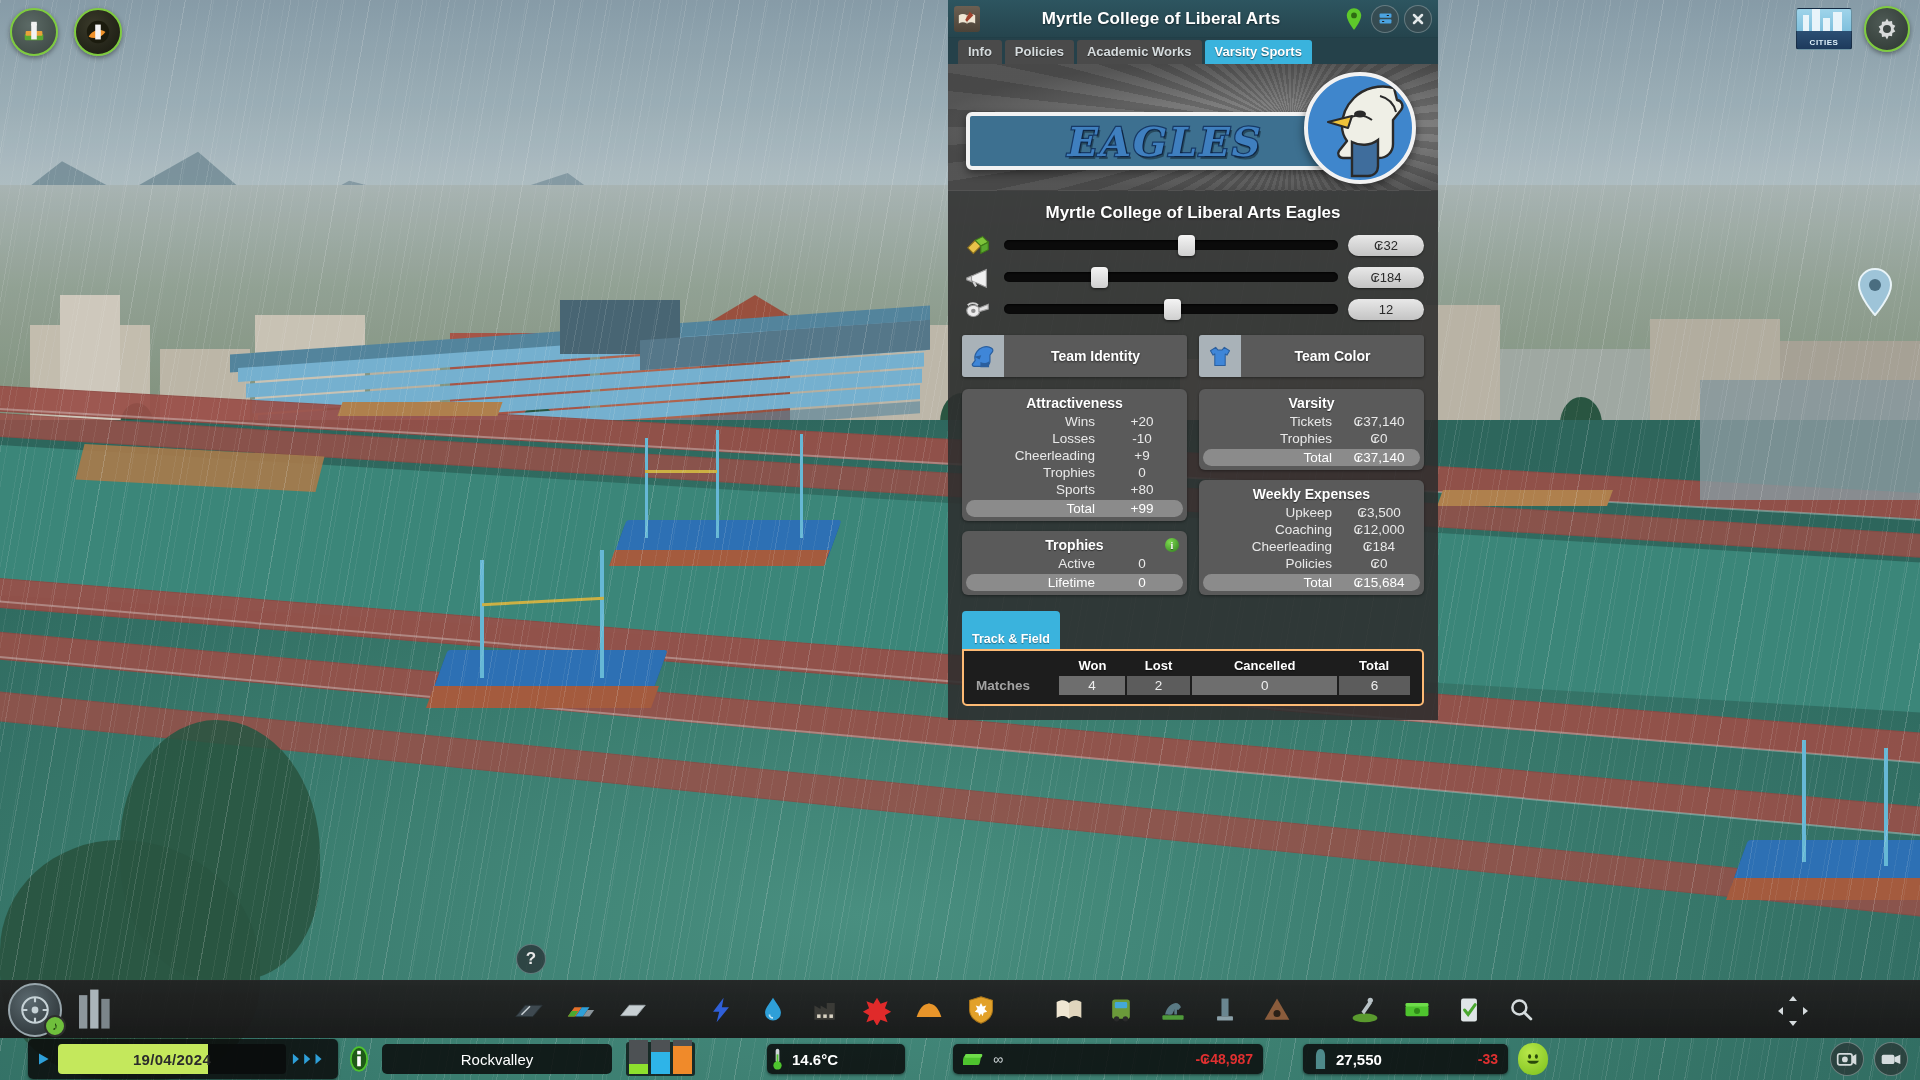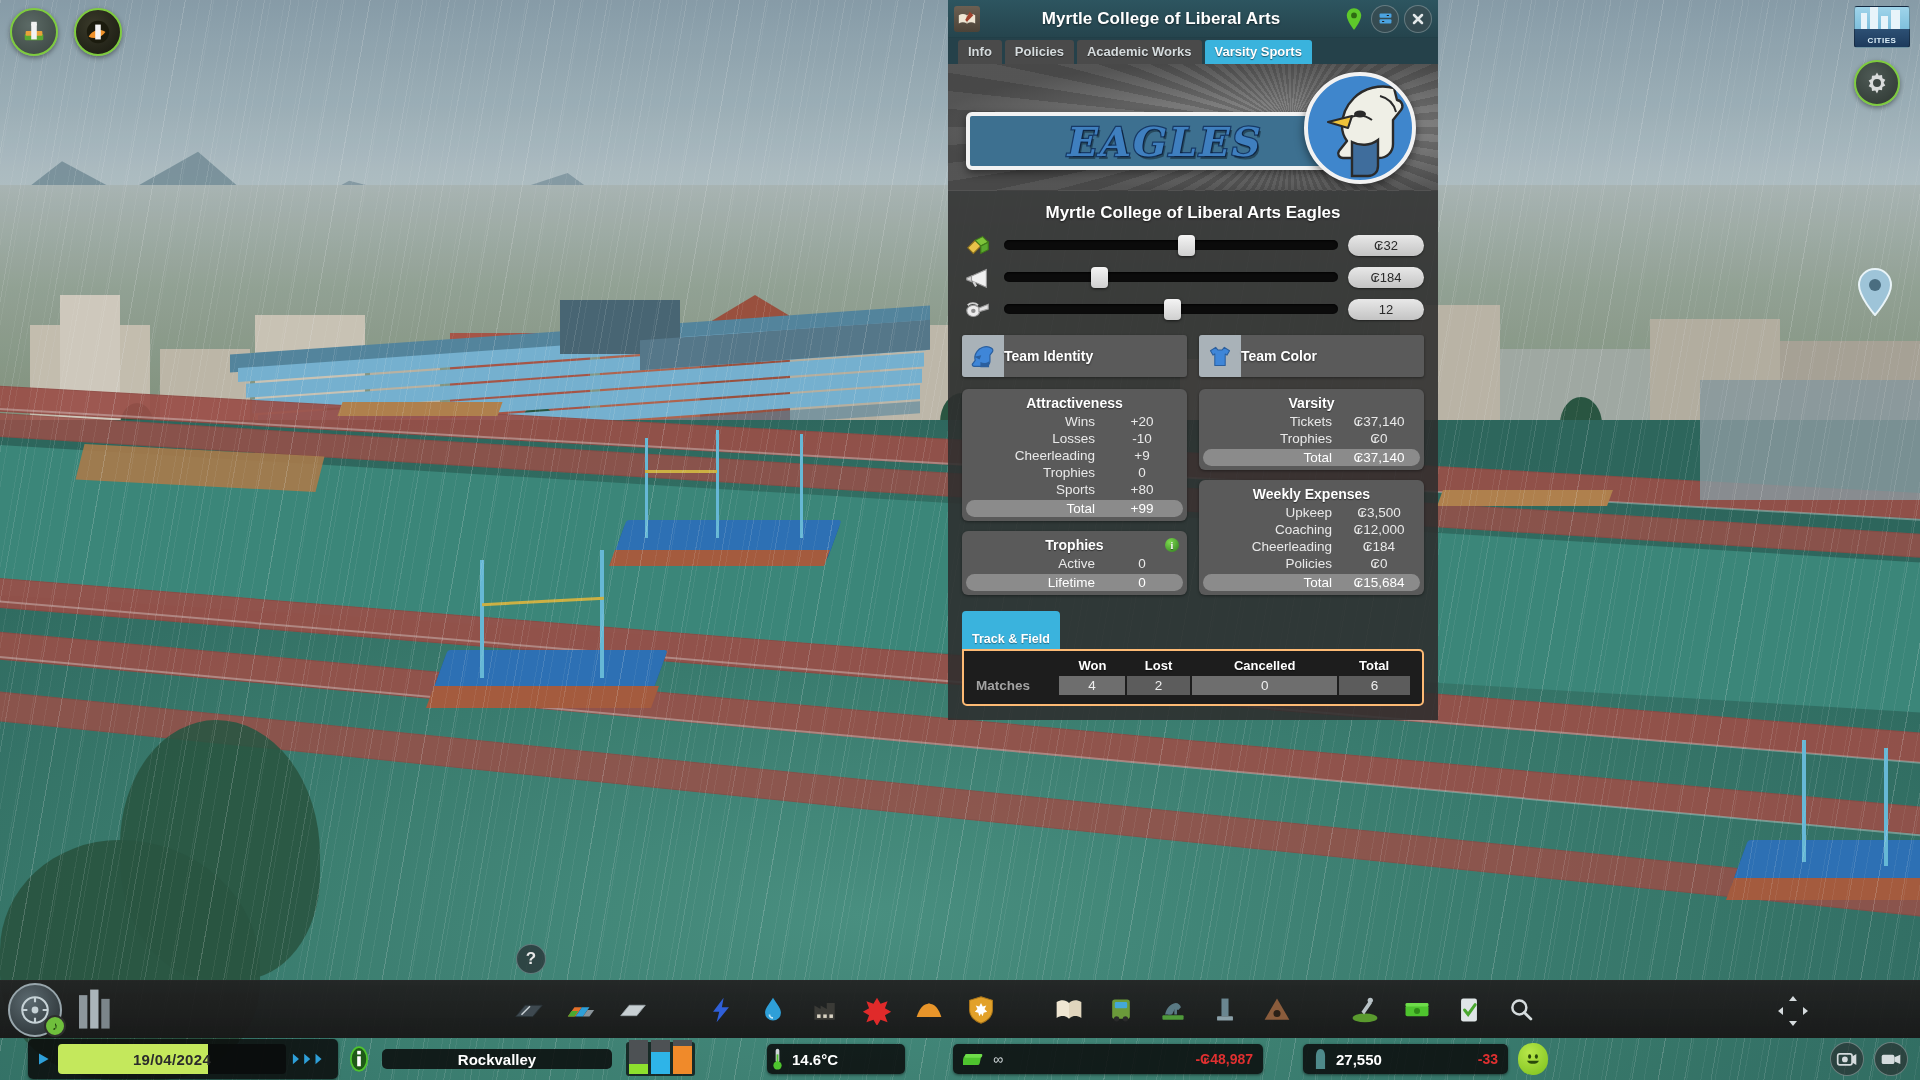--- a/index.html
+++ b/index.html
@@ -69,21 +69,21 @@
   .topleft { position:absolute; left:10px; top:8px; display:flex; gap:16px; z-index:40; }
   .chirp-btn {
     width:48px; height:48px; border-radius:50%;
     background:radial-gradient(circle at 40% 35%, #5c6a66, #39443f);
     border:2px solid #7ecb3e; display:flex; align-items:center; justify-content:center;
     box-shadow:0 2px 5px rgba(0,0,0,.4);
   }
   .chirp-btn.dark { background:radial-gradient(circle at 40% 35%, #3a3a2a, #17180f); }
 
   
-  .topright { position:absolute; right:10px; top:6px; display:flex; align-items:flex-start; gap:12px; z-index:40;flex-direction:column; }
+  .topright { position:absolute; right:10px; top:6px; display:flex; align-items:center; gap:12px; z-index:40; }
   .game-logo {
     width:56px; height:42px; border-radius:3px; overflow:hidden;
     background:linear-gradient(#9fd4ea 0%, #7fc0dd 55%, #2c4f73 56%, #1d3a5c 100%);
     position:relative; border:1px solid rgba(0,0,0,.3);
   }
   .game-logo .sk { position:absolute; bottom:46%; background:#e8f4fa; }
   .game-logo .lbl {
     position:absolute; left:0; right:0; bottom:2px; text-align:center;
     font-size:8px; font-weight:bold; color:#dff1fb; letter-spacing:.5px;
   }
@@ -188,21 +188,21 @@
   
   .team-btns { display:flex; gap:12px; padding:6px 14px 12px 14px; }
   .team-btn {
     flex:1; height:42px; background:#5a5a5a; border-radius:3px;
     display:flex; align-items:center; box-shadow:0 1px 3px rgba(0,0,0,.4);
   }
   .team-btn-ico {
     width:42px; height:42px; background:#a9b2b8; border-radius:3px 0 0 3px;
     display:flex; align-items:center; justify-content:center; flex:0 0 42px;
   }
-  .team-btn-lbl { flex:1; text-align:left; color:#fff; font-size:14px; font-weight:bold;
+  .team-btn-lbl { flex:1; text-align:center; color:#fff; font-size:14px; font-weight:bold;
     text-shadow:0 1px 2px rgba(0,0,0,.55); }
   
   .stat-cols { display:flex; gap:12px; padding:0 14px; align-items:flex-start;justify-content:space-between; }
   .stat-col { flex:1; display:flex; flex-direction:column; gap:10px; }
   .card {
     background:#5a5a5a; border-radius:6px; padding:3px 0 3px 0; overflow:hidden;
     box-shadow:0 1px 3px rgba(0,0,0,.4);
   }
   .card-title {
     text-align:center; color:#fff; font-size:14px; font-weight:bold;
@@ -303,23 +303,23 @@
     position:relative; width:228px; height:30px; border-radius:4px; overflow:hidden;
     background:rgba(10,12,12,.9); display:flex; align-items:center;
   }
   .date-fill { position:absolute; left:0; top:0; bottom:0; width:150px; background:#c4e85c; }
   .date-txt {
     position:relative; width:100%; text-align:center; font-size:15px; font-weight:bold;
     color:#2b2b2b; letter-spacing:.3px;
   }
   .ff { display:flex; align-items:center; gap:1px; padding:0 6px; }
   .city-pill {
-    width:230px; height:20px; background:rgba(10,12,12,.86); border-radius:5px;
+    width:230px; height:30px; background:rgba(10,12,12,.86); border-radius:5px;
     display:flex; align-items:center; justify-content:center;
-    color:#fff; font-size:15px; font-weight:bold;
+    color:#fff; font-size:15px; font-weight:normal;
   }
   .minibars { display:flex; align-items:flex-end; gap:3px; height:34px;
     background:rgba(12,14,14,.75); padding:2px 3px; border-radius:3px; }
   .mb { width:19px; background:#4d5154; position:relative; height:34px; }
   .mb i { position:absolute; left:0; right:0; bottom:0; display:block; }
   .temp-pill { width:138px; height:30px; padding-left:4px; gap:8px; }
   .money-pill { width:310px; height:30px; padding:0 10px; gap:8px; }
   .pop-pill { width:205px; height:30px; padding:0 10px; gap:8px; }
   .sb-txt { color:#fff; font-size:15px; font-weight:bold; }
   .sb-neg { color:#e03030; font-size:14px; font-weight:bold; margin-left:auto; }

